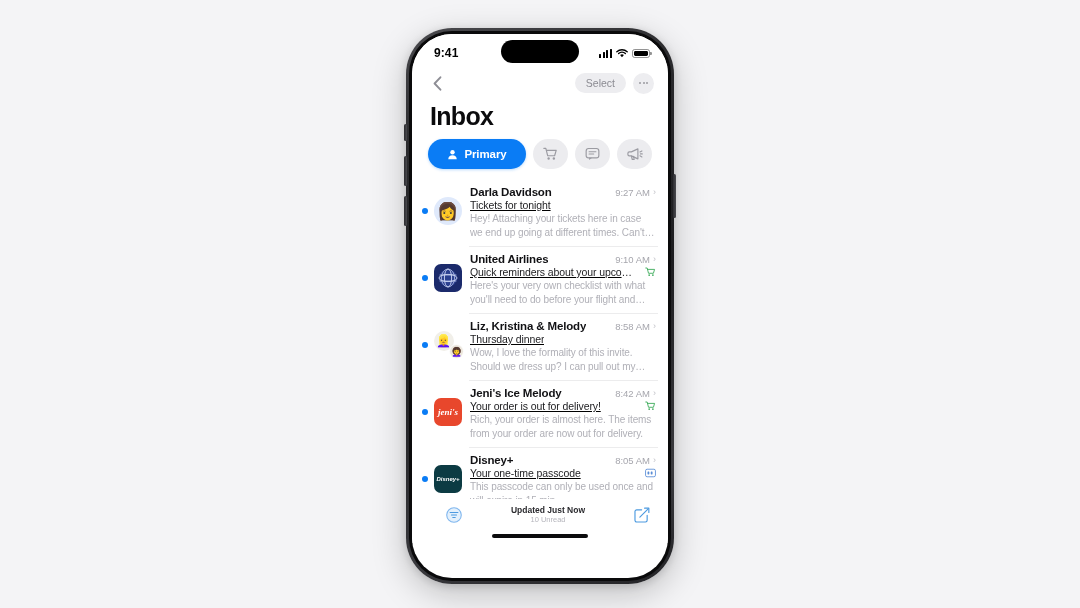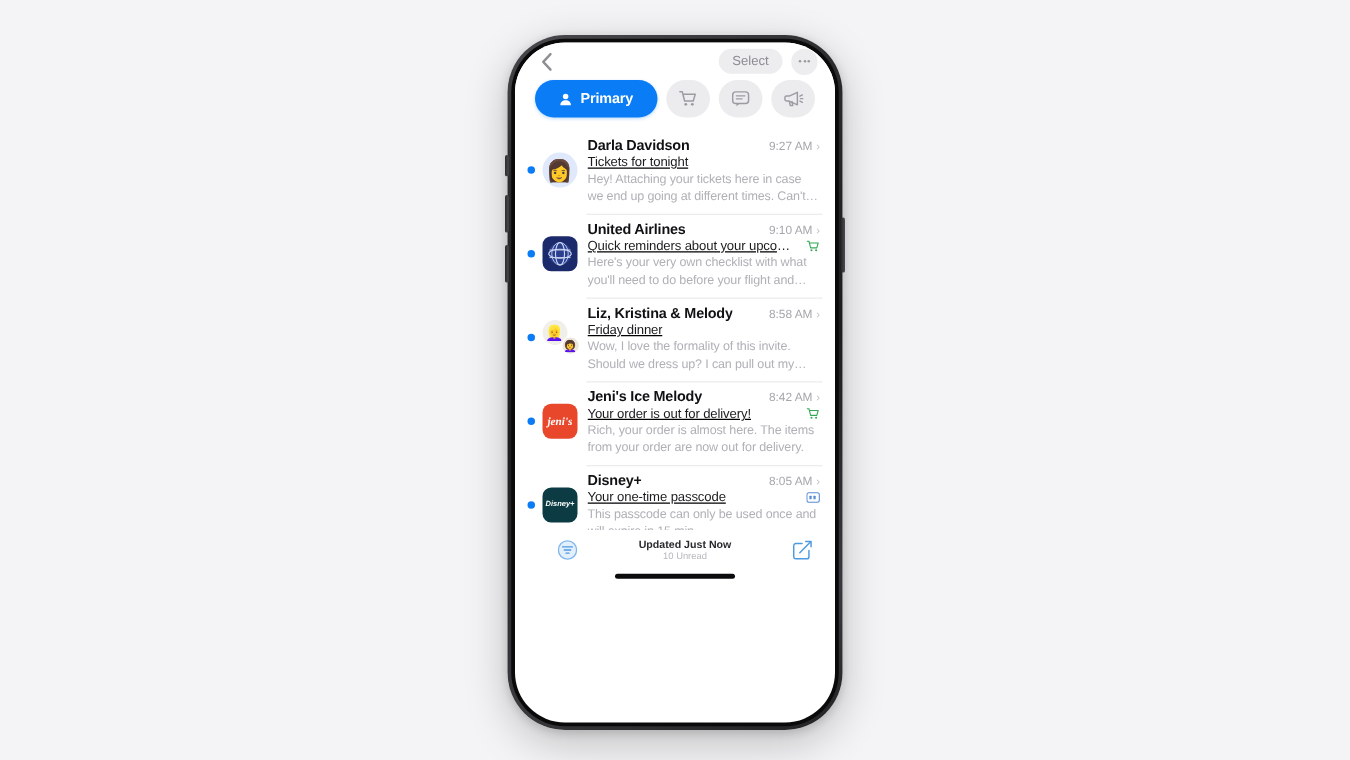--- a/index.html
+++ b/index.html
@@ -314,37 +314,60 @@
 <div class="phone-stage">
   <div class="phone-frame">
     <div class="btn-side btn-silent"></div>
     <div class="btn-side btn-volup"></div>
     <div class="btn-side btn-voldn"></div>
     <div class="btn-side btn-power"></div>
     <div class="phone-inner-bezel"></div>
 
     <div class="screen">
 
+      <div class="status-bar">
+        <div class="status-time">9:41</div>
+        <div class="dynamic-island"></div>
+        <div class="status-right">
+          <div class="sig-bars">
+            <i></i>
+              <i></i>
+              <i></i>
+              <i></i>
+          </div>
+          <span>
+            <svg width="12" height="9" viewBox="0 0 12 9">
+              <path d="M6 8.2 L4.1 6.1 A2.9 2.9 0 0 1 7.9 6.1 Z" fill="#000"></path>
+              <path d="M2.6 4.6 A5 5 0 0 1 9.4 4.6" stroke="#000" stroke-width="1.3" fill="none" stroke-linecap="round"></path>
+              <path d="M0.8 2.8 A7.6 7.6 0 0 1 11.2 2.8" stroke="#000" stroke-width="1.3" fill="none" stroke-linecap="round"></path>
+            </svg>
+          </span>
+          <span class="battery">
+              <span></span>
+            </span>
+        </div>
+      </div>
 
       <div class="nav-bar">
         <div class="nav-back">
           <svg width="9" height="15" viewBox="0 0 9 15">
             <path d="M7.4 1.3 L1.6 7.5 L7.4 13.7" stroke="#8e8e95" stroke-width="1.9" fill="none" stroke-linecap="round" stroke-linejoin="round"></path>
           </svg>
         </div>
         <div class="nav-right">
           <div class="pill-select">Select</div>
           <div class="pill-more">
             <i></i>
               <i></i>
               <i></i>
           </div>
         </div>
       </div>
 
+      <div class="inbox-title">Inbox</div>
 
       <div class="chips">
         <div class="chip chip-primary">
           <svg width="11" height="11" viewBox="0 0 12 12">
             <circle cx="6" cy="3.5" r="2.4" fill="#fff"></circle>
             <path d="M1.4 11.2 C1.4 8.2 3.4 6.8 6 6.8 C8.6 6.8 10.6 8.2 10.6 11.2 Z" fill="#fff"></path>
           </svg>
           <span class="chip-label">Primary</span>
         </div>
         <div class="chip chip-icon-only">
@@ -433,21 +456,21 @@
           </div>
           <div class="mail-body">
             <div class="mail-line1">
               <span class="mail-sender">Liz, Kristina &amp; Melody</span>
               <span class="mail-meta">
                 <span class="mail-time">8:58 AM</span>
                 <span class="chevron-r">›</span>
               </span>
             </div>
             <div class="mail-line2">
-              <span class="mail-subject">Friday dinner</span>
+              <span class="mail-subject">Thursday dinner</span>
             </div>
             <div class="mail-preview">Wow, I love the formality of this invite. Should we dress up? I can pull out my prom dress...</div>
           </div>
         </div>
 
         <div class="mail-row">
           <div class="unread-dot"></div>
           <div class="avatar rounded" style="background:#e8472c; font-family:'Liberation Serif', serif; font-style:italic; font-size:9px;">
             <span>jeni's</span>
           </div>

